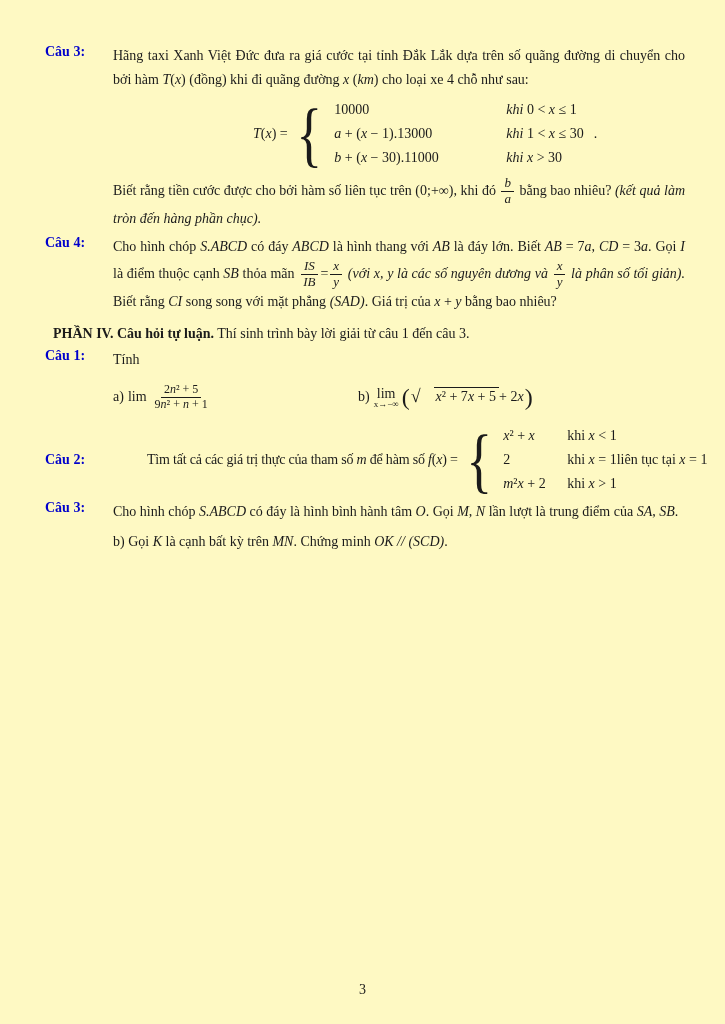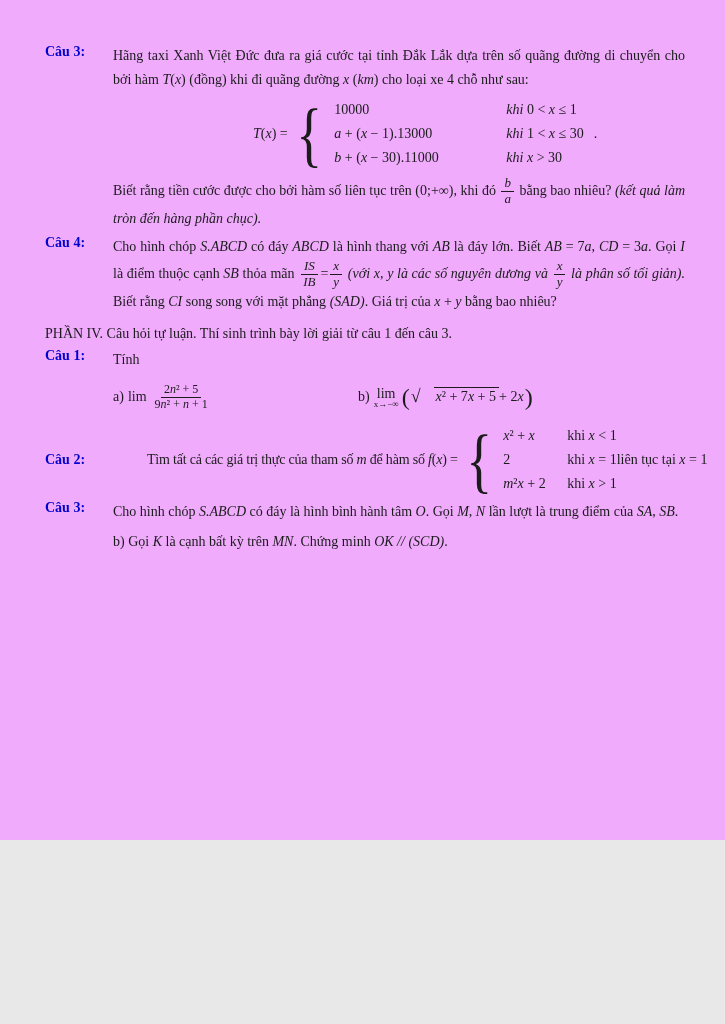--- a/index.html
+++ b/index.html
@@ -1,32 +1,32 @@
 <!DOCTYPE html>
 <html><head>
 <meta charset="utf-8">
 <style>
   html,body{margin:0;padding:0;background:#e8e8e8;}
   .page{
     position:relative;
-    width:725px;height:840px;
-    background:#f0abfc;
+    width:725px;height:1024px;
+    background:#fef9c3;
     font-family:"Liberation Serif","DejaVu Serif",serif;
     font-size:14px;color:#1b1b1b;
     overflow:hidden;
   }
   .content{position:absolute;left:45px;top:44px;width:640px;}
   .qblock{position:relative;padding-left:68px;margin-bottom:4px;}
   .qlabel{
     position:absolute;left:0;top:0;width:64px;
     color:#0000CC;font-weight:bold;white-space:nowrap;
   }
   .para{margin:0;text-align:justify;line-height:1.72;}
   .i{font-style:italic;}
-  .b{font-weight:normal;}
+  .b{font-weight:bold;margin-left:8px;}
   .heading{margin:8px 0 2px 0;line-height:1.7;}
   
   .frac{
     display:inline-flex;flex-direction:column;align-items:center;
     vertical-align:middle;line-height:1.15;font-size:13px;
     margin:0 2px;text-align:center;
   }
   .frac .num{border-bottom:1px solid #1b1b1b;padding:0 3px;}
   .frac .den{padding:0 3px;}
   .frac.mathvar{font-style:italic;}

